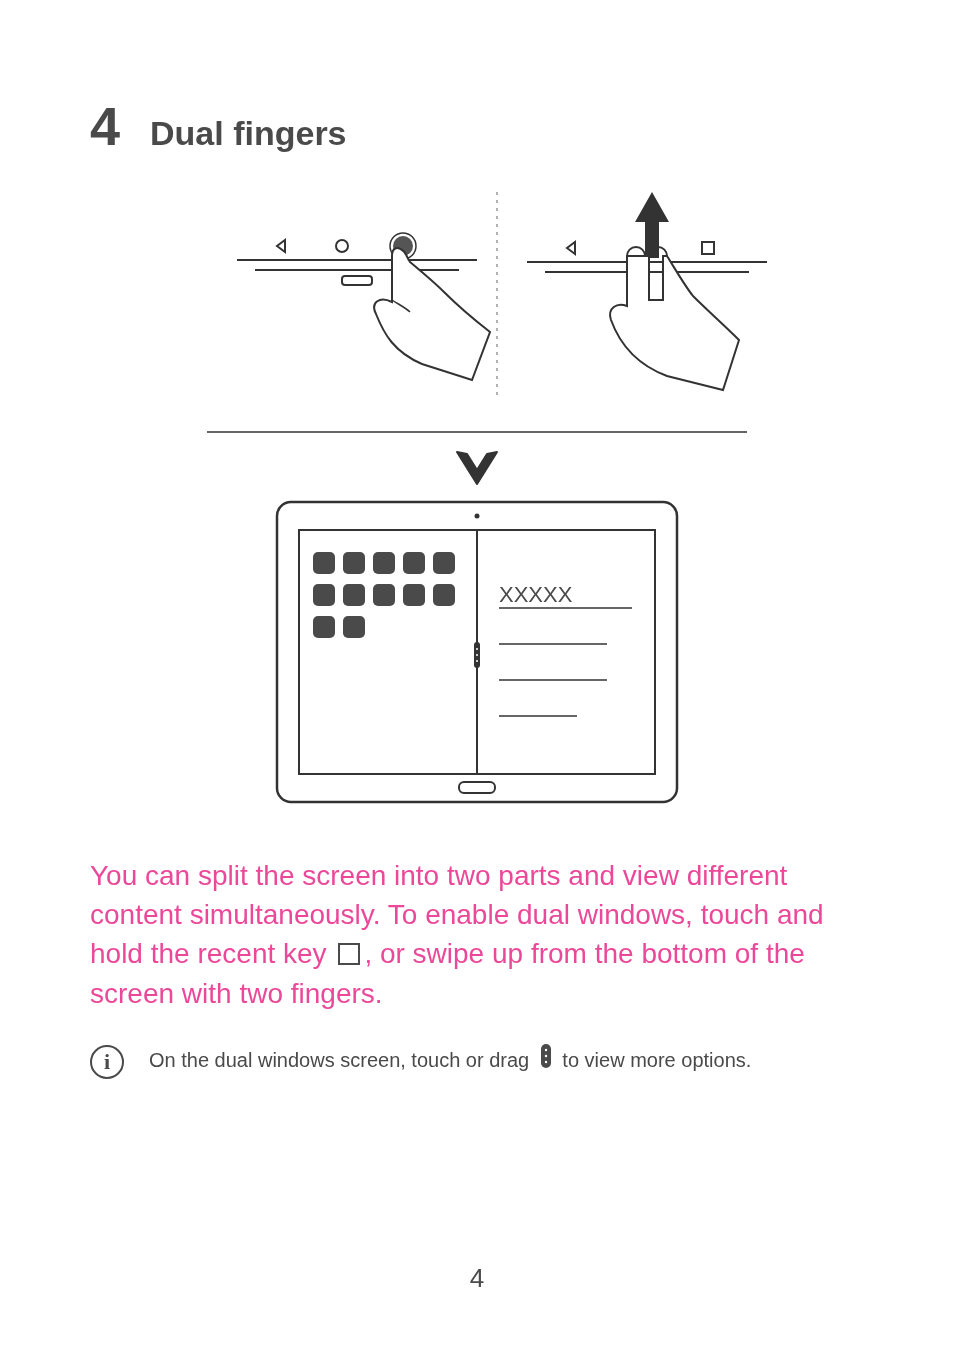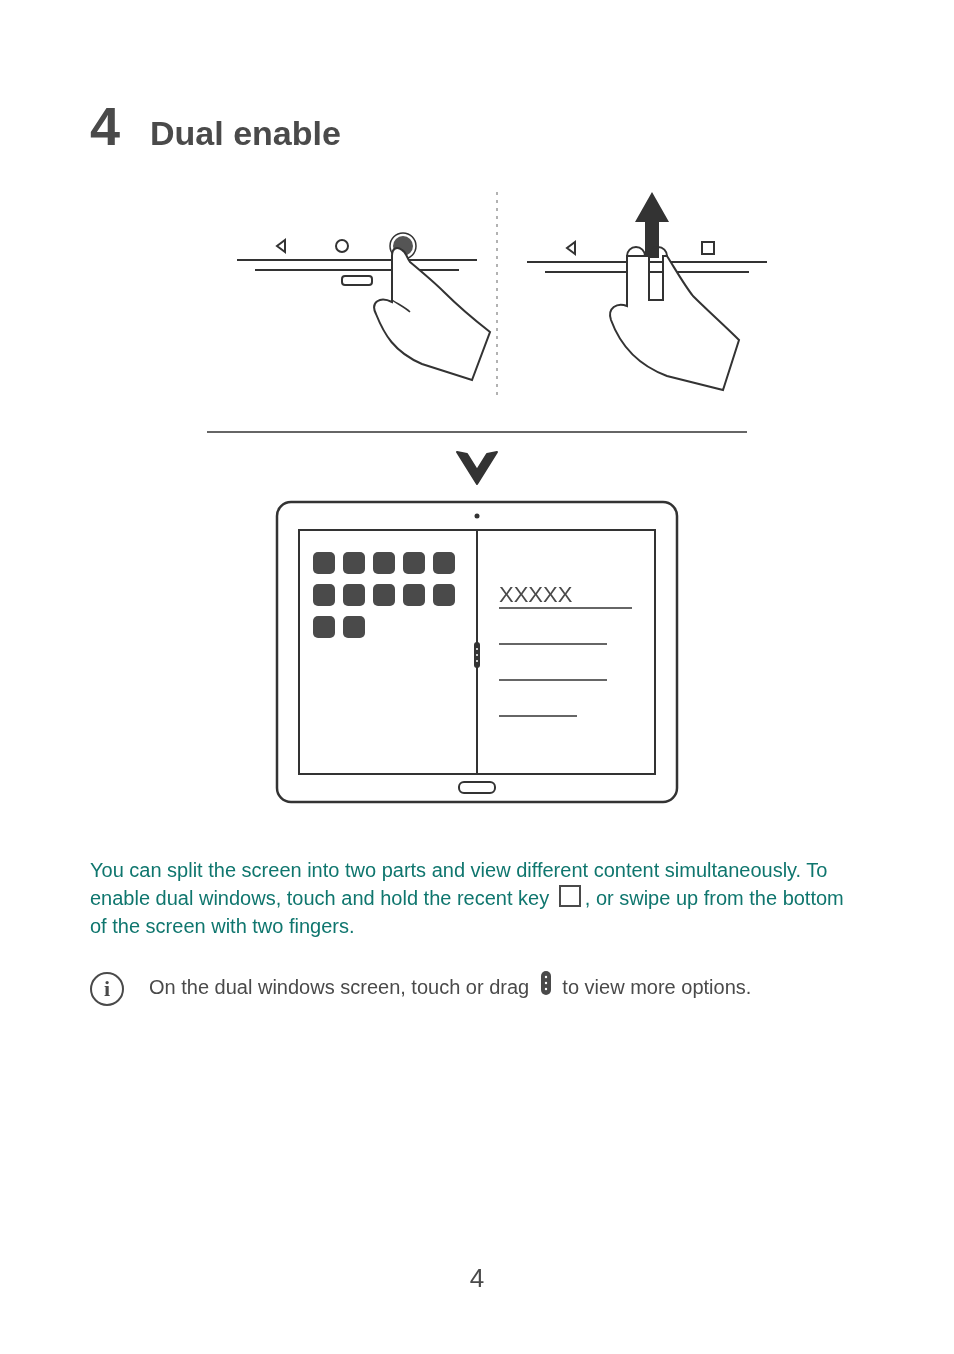--- a/index.html
+++ b/index.html
@@ -33,23 +33,23 @@
   .section-title {
     font-size: 34px;
     font-weight: bold;
     color: #4a4a4a;
   }
   .illustration {
     align-self: center;
     margin-bottom: 40px;
   }
   .body-text {
-    font-size: 20px;
+    font-size: 28px;
     line-height: 1.4;
-    color: #0f766e;
+    color: #ec4899;
   }
   .square-icon {
     display: inline-block;
     width: 22px;
     height: 22px;
     border: 2.5px solid #4a4a4a;
     vertical-align: -2px;
     margin: 0 4px;
   }
   .note-row {
@@ -91,21 +91,21 @@
     padding-top: 50px;
   }
 </style>
 </head>
 <body>
 
 <div class="page">
 
   <div class="heading">
     <span class="section-number">4</span>
-    <span class="section-title">Dual enable</span>
+    <span class="section-title">Dual fingers</span>
   </div>
 
   <div class="illustration">
     <svg width="600" height="620" viewBox="0 0 600 620">
 
       <g transform="translate(60,40)">
         <line x1="0" y1="28" x2="240" y2="28" stroke="#333" stroke-width="2"></line>
         <line x1="18" y1="38" x2="222" y2="38" stroke="#333" stroke-width="2"></line>
         <rect x="105" y="44" width="30" height="9" rx="3" fill="none" stroke="#333" stroke-width="2"></rect>
 

